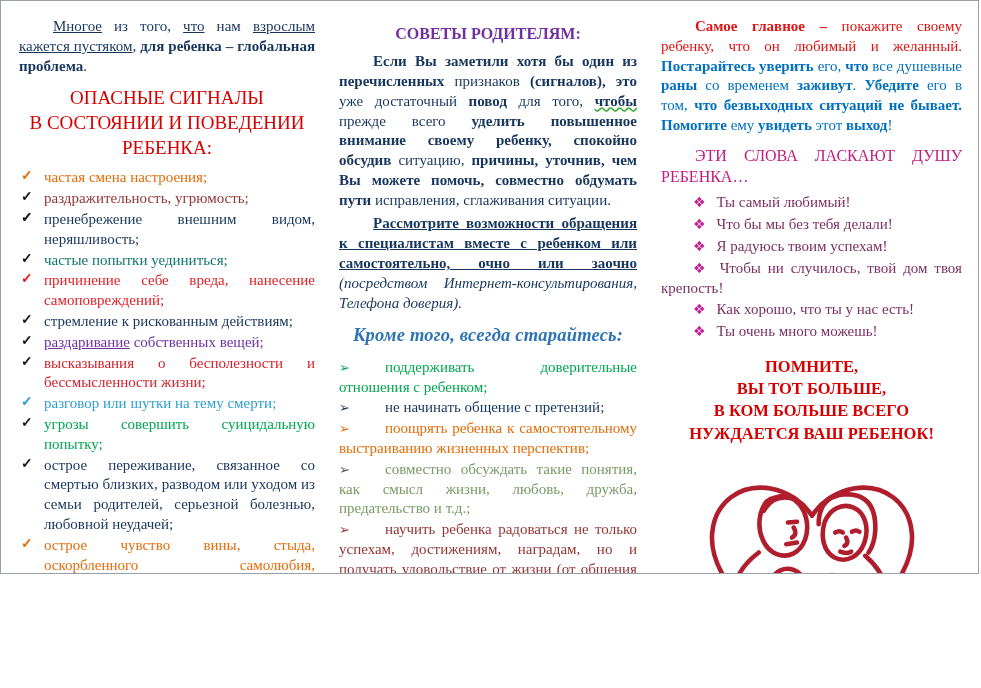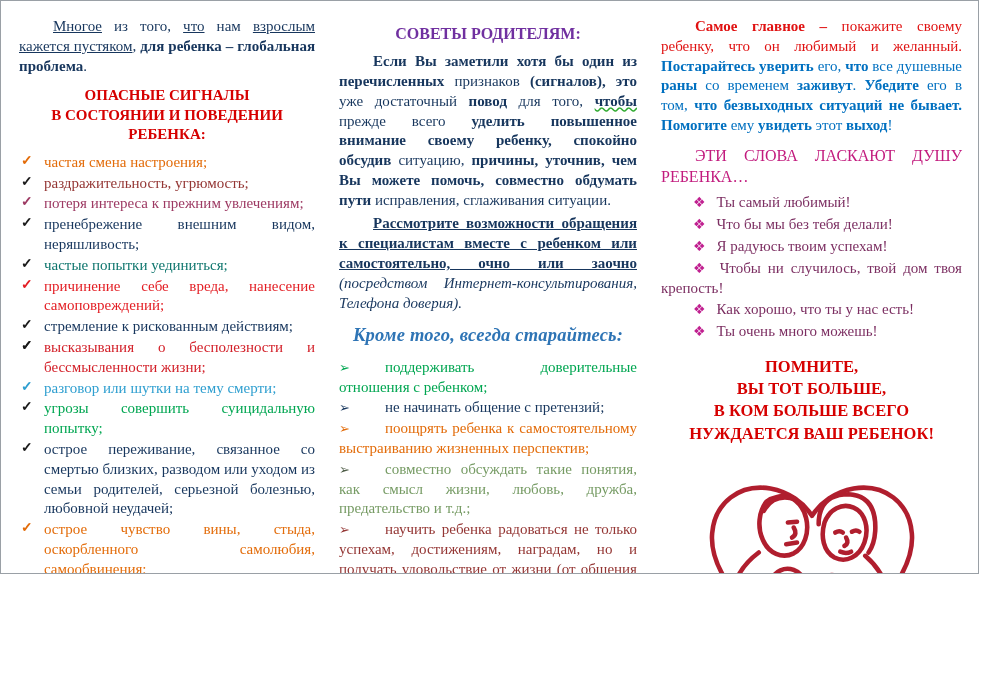--- a/index.html
+++ b/index.html
@@ -21,21 +21,21 @@
   .col{flex:0 0 auto;}
   .col-left{width:296px;}
   .col-mid{width:298px;}
   .col-right{width:301px;}
   p{margin:0 0 4px 0;text-align:justify;}
   .ind{text-indent:34px;}
   .navy{color:var(--navy,#17365d);}
   .blue{color:var(--blue-text,#0070c0);}
   .h-red{
     color:var(--red-heading,#d60000);
-    font-size:15px;font-weight:bold;text-align:center;
+    font-size:19px;font-weight:normal;text-align:center;
     margin:10px 0 8px 0;line-height:1.3;
   }
   .h-purple{
     color:var(--purple-heading,#7030a0);
     font-size:16px;font-weight:bold;text-align:center;
     margin:6px 0 8px 0;
   }
   .h-blue-italic{
     color:var(--blue-subheading,#2e74b5);
     font-size:18.5px;font-weight:bold;font-style:italic;text-align:center;
@@ -76,26 +76,26 @@
   <section class="col col-left">
     <p class="intro navy ind"><span style="text-decoration: underline;">Многое</span><span> из того, </span><span style="text-decoration: underline;">что</span><span> нам </span><span style="text-decoration: underline;">взрослым</span><span> </span><span style="text-decoration: underline;">кажется пустяком</span><span>, </span><span style="font-weight: bold;">для ребенка – глобальная проблема</span><span>.</span></p>
     <h2 class="h-red">
       <span>ОПАСНЫЕ СИГНАЛЫ</span><br>
       <span>В СОСТОЯНИИ И ПОВЕДЕНИИ</span><br>
       <span>РЕБЕНКА:</span>
     </h2>
     <div class="list check">
         <div class="li"><span class="bullet" style="color: rgb(227, 108, 10);">✓</span><span class="txt" style="color: rgb(227, 108, 10);">частая смена настроения;</span></div>
         <div class="li"><span class="bullet" style="color: rgb(26, 26, 26);">✓</span><span class="txt" style="color: rgb(148, 54, 52);">раздражительность, угрюмость;</span></div>
-        <div class="li"><span class="bullet" style="color: rgb(157, 58, 99);">✓</span><span class="txt" style="color: rgb(157, 58, 99);">потеря интереса к прежним увлечениям;</span></div>
+        <div class="li"><span class="bullet" style="color: rgb(157, 58, 99);">✓</span></div>
         <div class="li"><span class="bullet" style="color: rgb(26, 26, 26);">✓</span><span class="txt" style="color: rgb(23, 54, 93);">пренебрежение внешним видом, неряшливость;</span></div>
         <div class="li"><span class="bullet" style="color: rgb(26, 26, 26);">✓</span><span class="txt" style="color: #0f766e;">частые попытки уединиться;</span></div>
         <div class="li"><span class="bullet" style="color: rgb(227, 30, 36);">✓</span><span class="txt" style="color: rgb(227, 30, 36);">причинение себе вреда, нанесение самоповреждений;</span></div>
         <div class="li"><span class="bullet" style="color: rgb(26, 26, 26);">✓</span><span class="txt" style="color: rgb(23, 54, 93);">стремление к рискованным действиям;</span></div>
-        <div class="li"><span class="bullet" style="color: rgb(26, 26, 26);">✓</span></div>
+        <div class="li"><span class="bullet" style="color: rgb(26, 26, 26);">✓</span><span class="txt" style="color: rgb(112, 48, 160);"><span style="text-decoration: underline;">раздаривание</span><span> собственных вещей;</span></span></div>
         <div class="li"><span class="bullet" style="color: rgb(26, 26, 26);">✓</span><span class="txt" style="color: rgb(211, 32, 41);">высказывания о бесполезности и бессмысленности жизни;</span></div>
         <div class="li"><span class="bullet" style="color: rgb(47, 159, 208);">✓</span><span class="txt" style="color: rgb(47, 159, 208);">разговор или шутки на тему смерти;</span></div>
         <div class="li"><span class="bullet" style="color: rgb(26, 26, 26);">✓</span><span class="txt" style="color: rgb(0, 166, 81);">угрозы совершить суицидальную попытку;</span></div>
         <div class="li"><span class="bullet" style="color: rgb(26, 26, 26);">✓</span><span class="txt" style="color: rgb(23, 54, 93);">острое переживание, связанное со смертью близких, разводом или уходом из семьи родителей, серьезной болезнью, любовной неудачей;</span></div>
         <div class="li"><span class="bullet" style="color: rgb(227, 108, 10);">✓</span><span class="txt" style="color: rgb(227, 108, 10);">острое чувство вины, стыда, оскорбленного самолюбия, самообвинения;</span></div>
         <div class="li"><span class="bullet" style="color: rgb(148, 54, 52);">✓</span><span class="txt" style="color: #0f766e;">снижение успеваемости;</span></div>
         <div class="li"><span class="bullet" style="color: rgb(26, 26, 26);">✓</span><span class="txt" style="color: rgb(23, 54, 93);">нарушения сна, соматические жалобы и др.</span></div>
       </div>
   </section>
 

